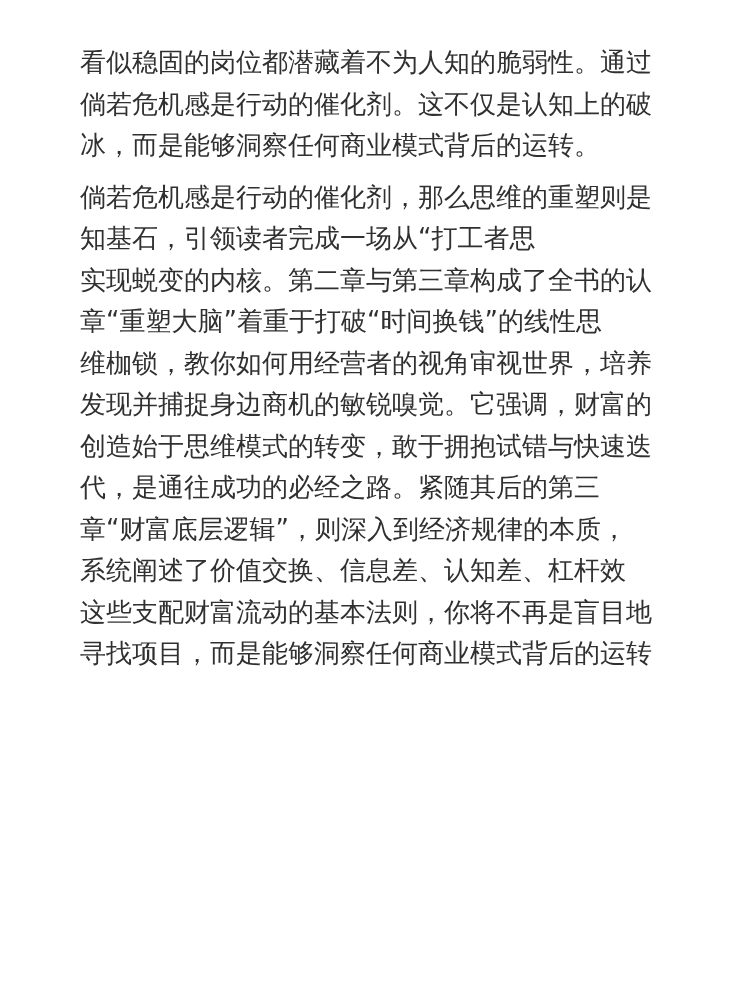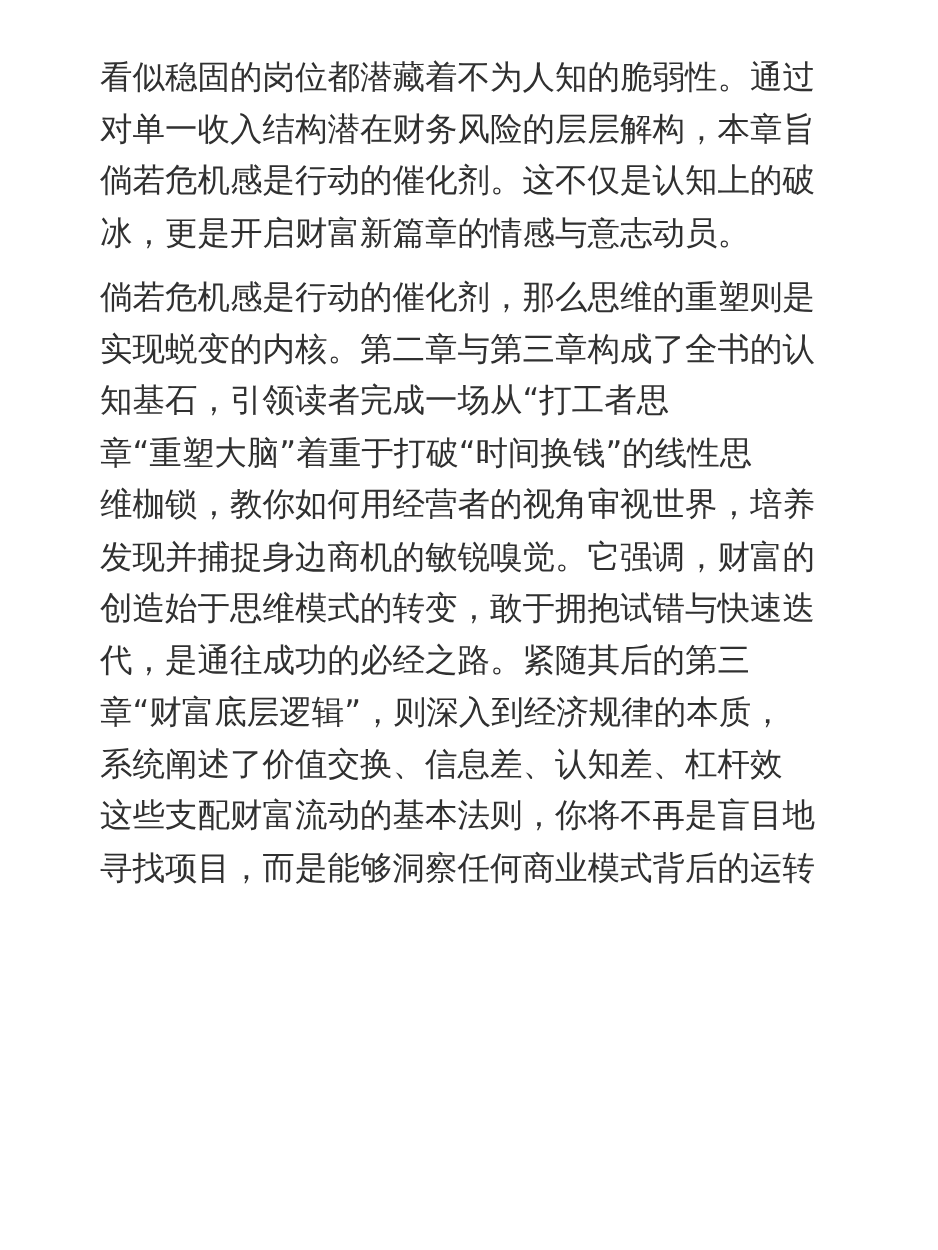--- a/index.html
+++ b/index.html
@@ -33,29 +33,28 @@
     text-rendering: optimizeLegibility;
   }
 </style>
 </head>
 <body>
 
 <div class="page">
 
   <div class="para">
     <div class="line">看似稳固的岗位都潜藏着不为人知的脆弱性。通过</div>
-    <div class="line">对单一收入结构潜在财务风险的层层解构，本章旨</div>
     <div class="line">倘若危机感是行动的催化剂。这不仅是认知上的破</div>
-    <div class="line">冰，更是开启财富新篇章的情感与意志动员。</div>
+    <div class="line">冰，而是能够洞察任何商业模式背后的运转。</div>
   </div>
 
   <div class="para">
     <div class="line">倘若危机感是行动的催化剂，那么思维的重塑则是</div>
+    <div class="line">知基石，引领读者完成一场从“打工者思</div>
     <div class="line">实现蜕变的内核。第二章与第三章构成了全书的认</div>
-    <div class="line">知基石，引领读者完成一场从“打工者思</div>
     <div class="line">章“重塑大脑”着重于打破“时间换钱”的线性思</div>
     <div class="line">维枷锁，教你如何用经营者的视角审视世界，培养</div>
     <div class="line">发现并捕捉身边商机的敏锐嗅觉。它强调，财富的</div>
     <div class="line">创造始于思维模式的转变，敢于拥抱试错与快速迭</div>
     <div class="line">代，是通往成功的必经之路。紧随其后的第三</div>
     <div class="line">章“财富底层逻辑”，则深入到经济规律的本质，</div>
     <div class="line">系统阐述了价值交换、信息差、认知差、杠杆效</div>
     <div class="line">这些支配财富流动的基本法则，你将不再是盲目地</div>
     <div class="line">寻找项目，而是能够洞察任何商业模式背后的运转</div>
   </div>

